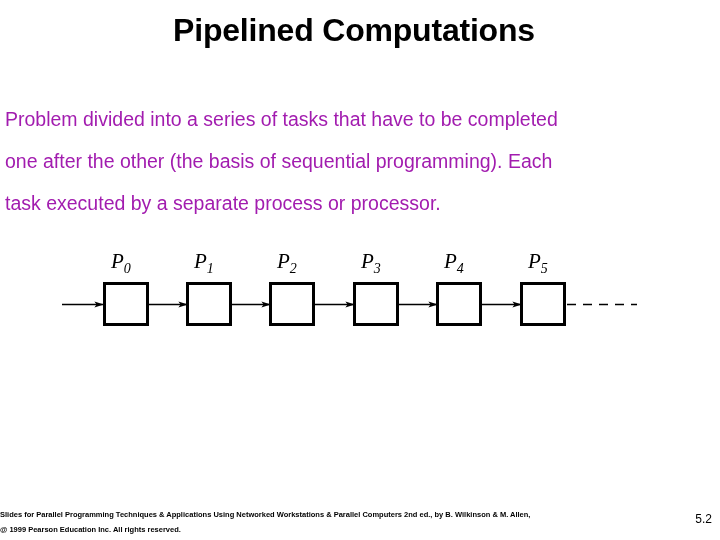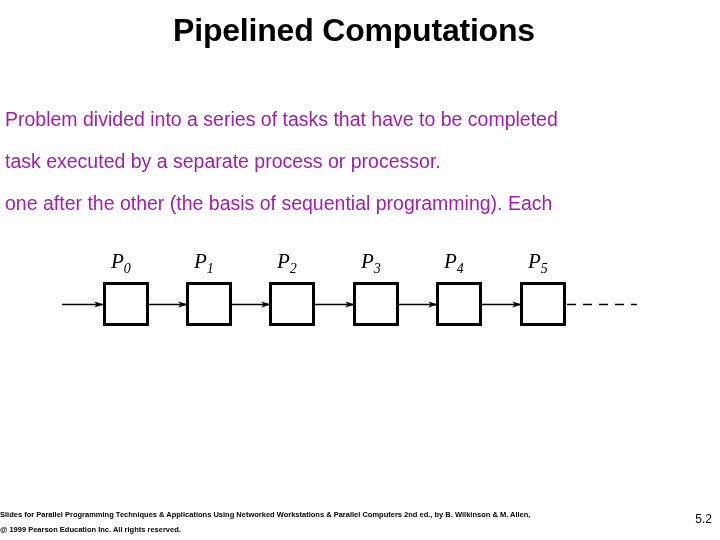--- a/index.html
+++ b/index.html
@@ -113,22 +113,22 @@
 </style>
 </head>
 <body>
 
 <div id="slide">
 
   <div id="slide-title">Pipelined Computations</div>
 
   <div id="body-text">
     <span class="line just">Problem divided into a series of tasks that have to be completed</span>
+    <span class="line just">one after the other (the basis of sequential programming). Each</span>
     <span class="line">task executed by a separate process or processor.</span>
-    <span class="line just">one after the other (the basis of sequential programming). Each</span>
   </div>
 
   <div id="pipeline">
     <svg width="720" height="100" viewBox="0 0 720 100" xmlns="http://www.w3.org/2000/svg">
       <defs>
         <marker id="arrowhead" markerWidth="9" markerHeight="7" refX="8.6" refY="3.5" orient="auto" markerUnits="userSpaceOnUse">
           <path d="M0,0.4 L9,3.5 L0,6.6 L2.2,3.5 Z" fill="#000000"></path>
         </marker>
       </defs>
 

